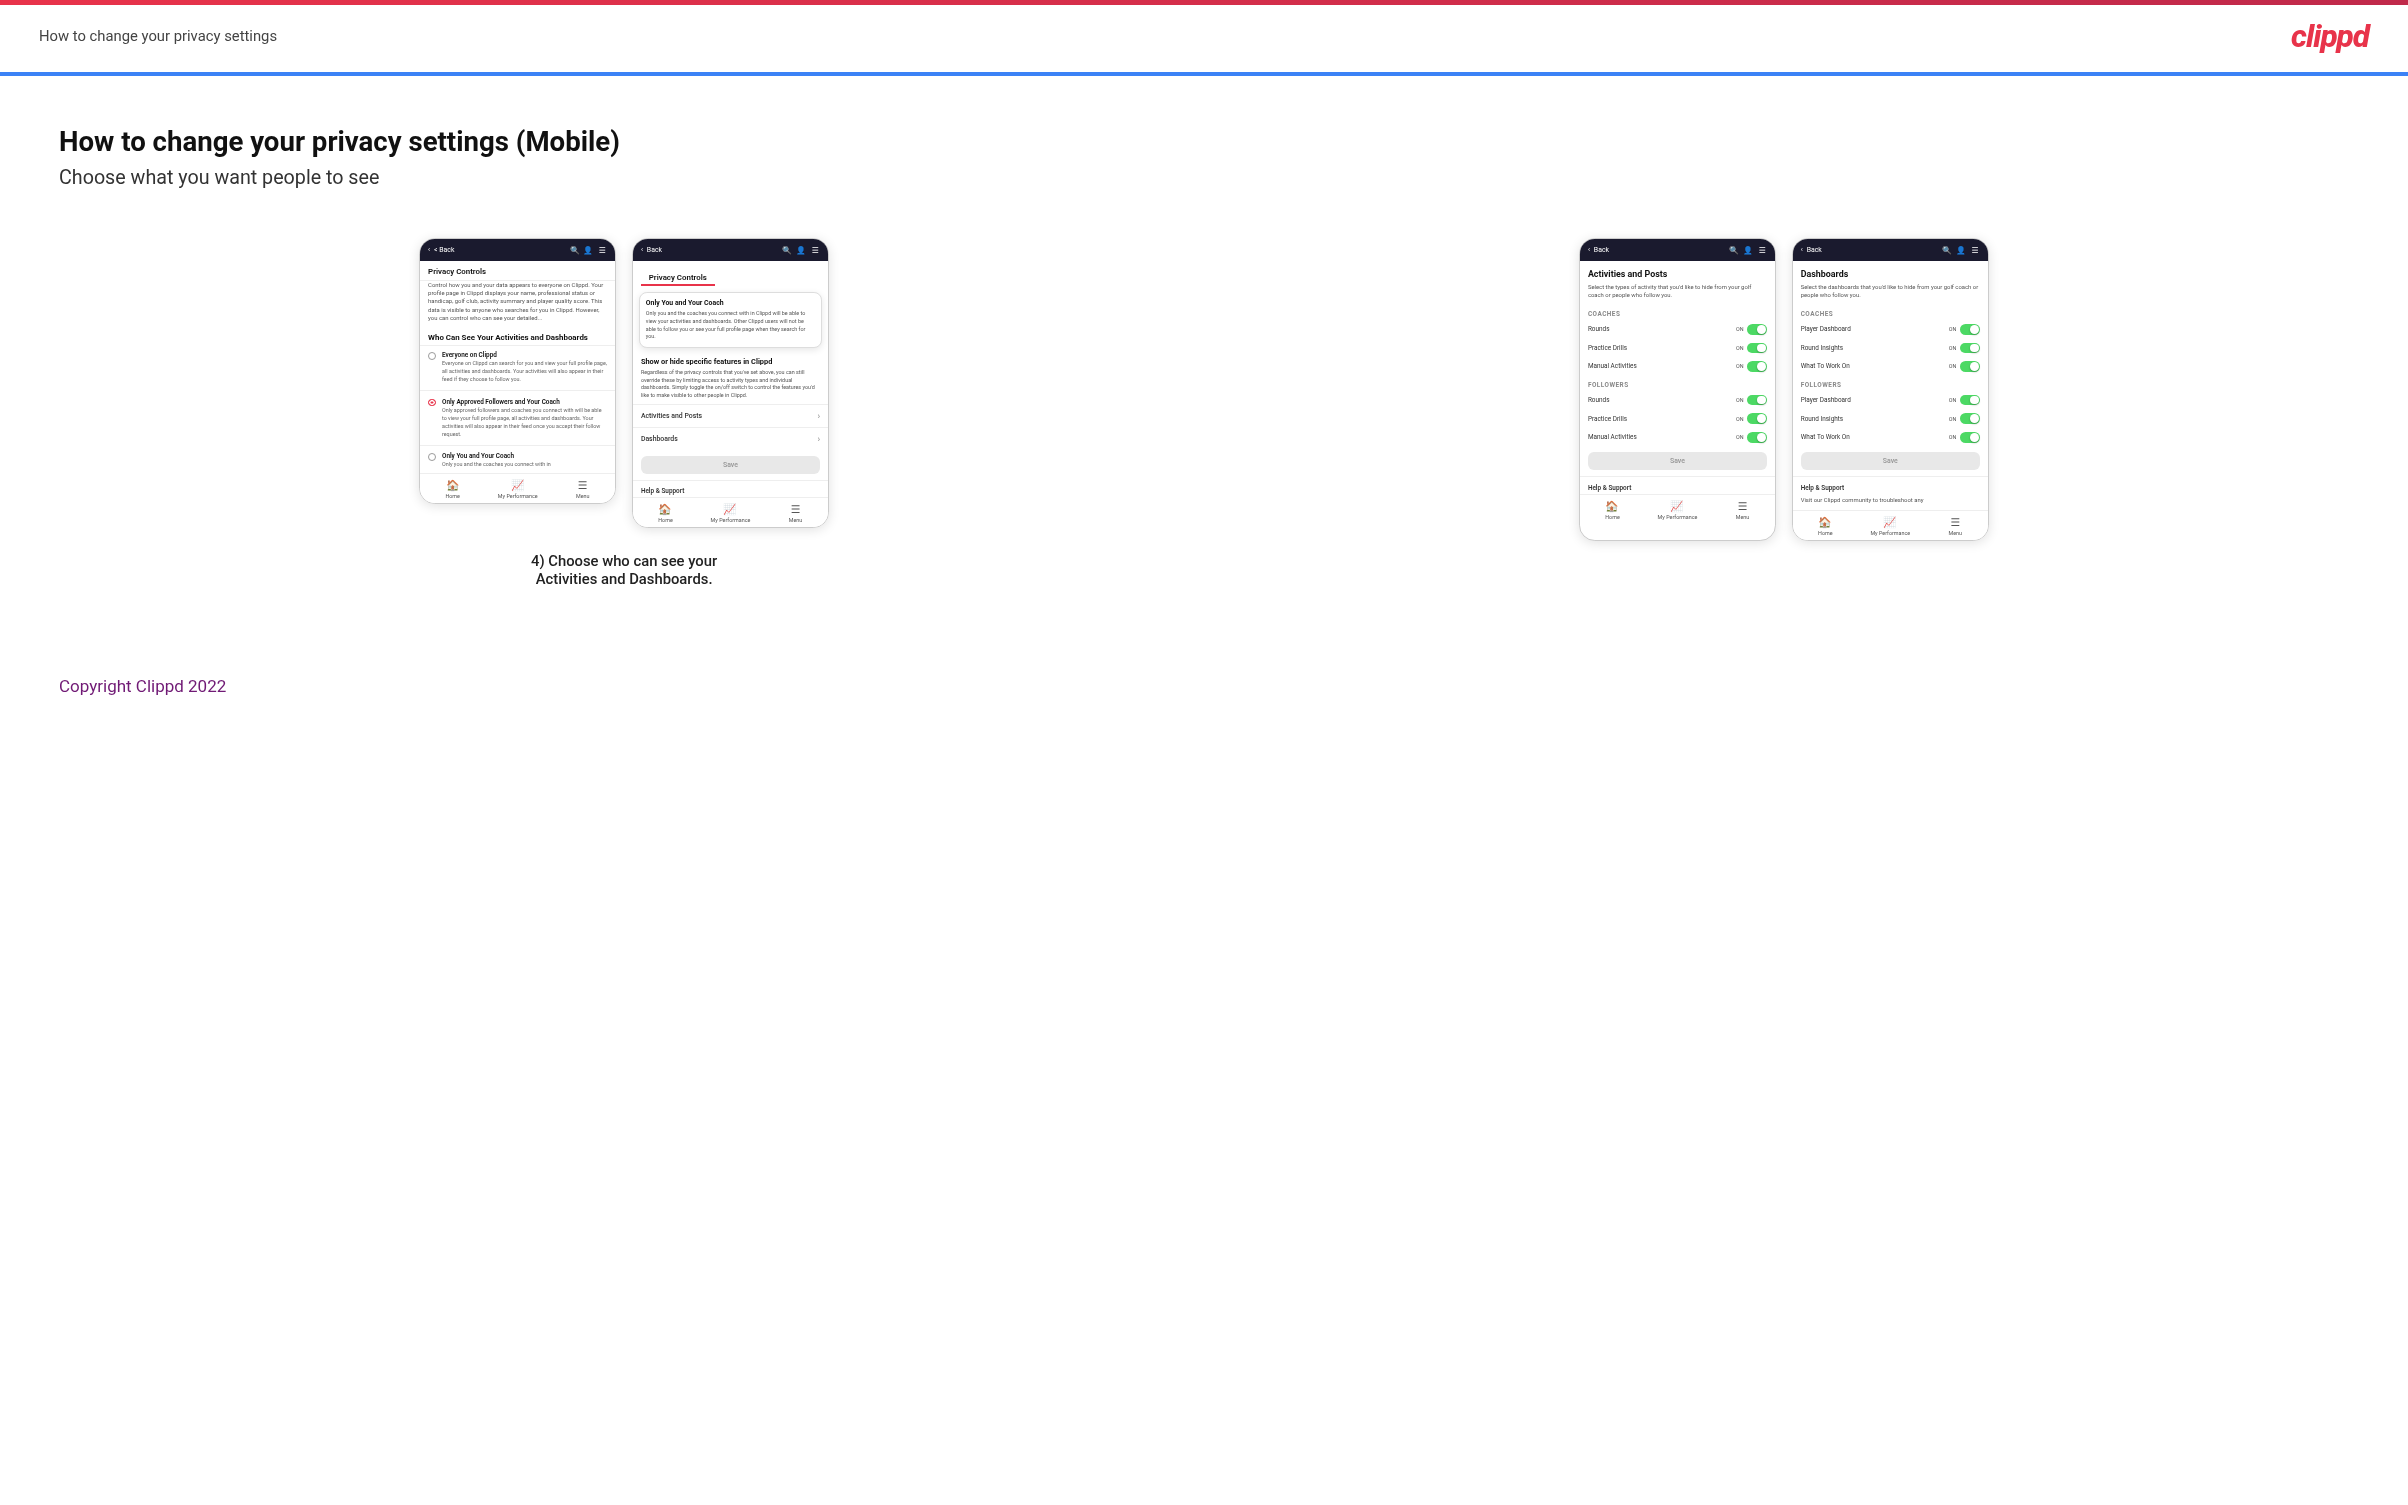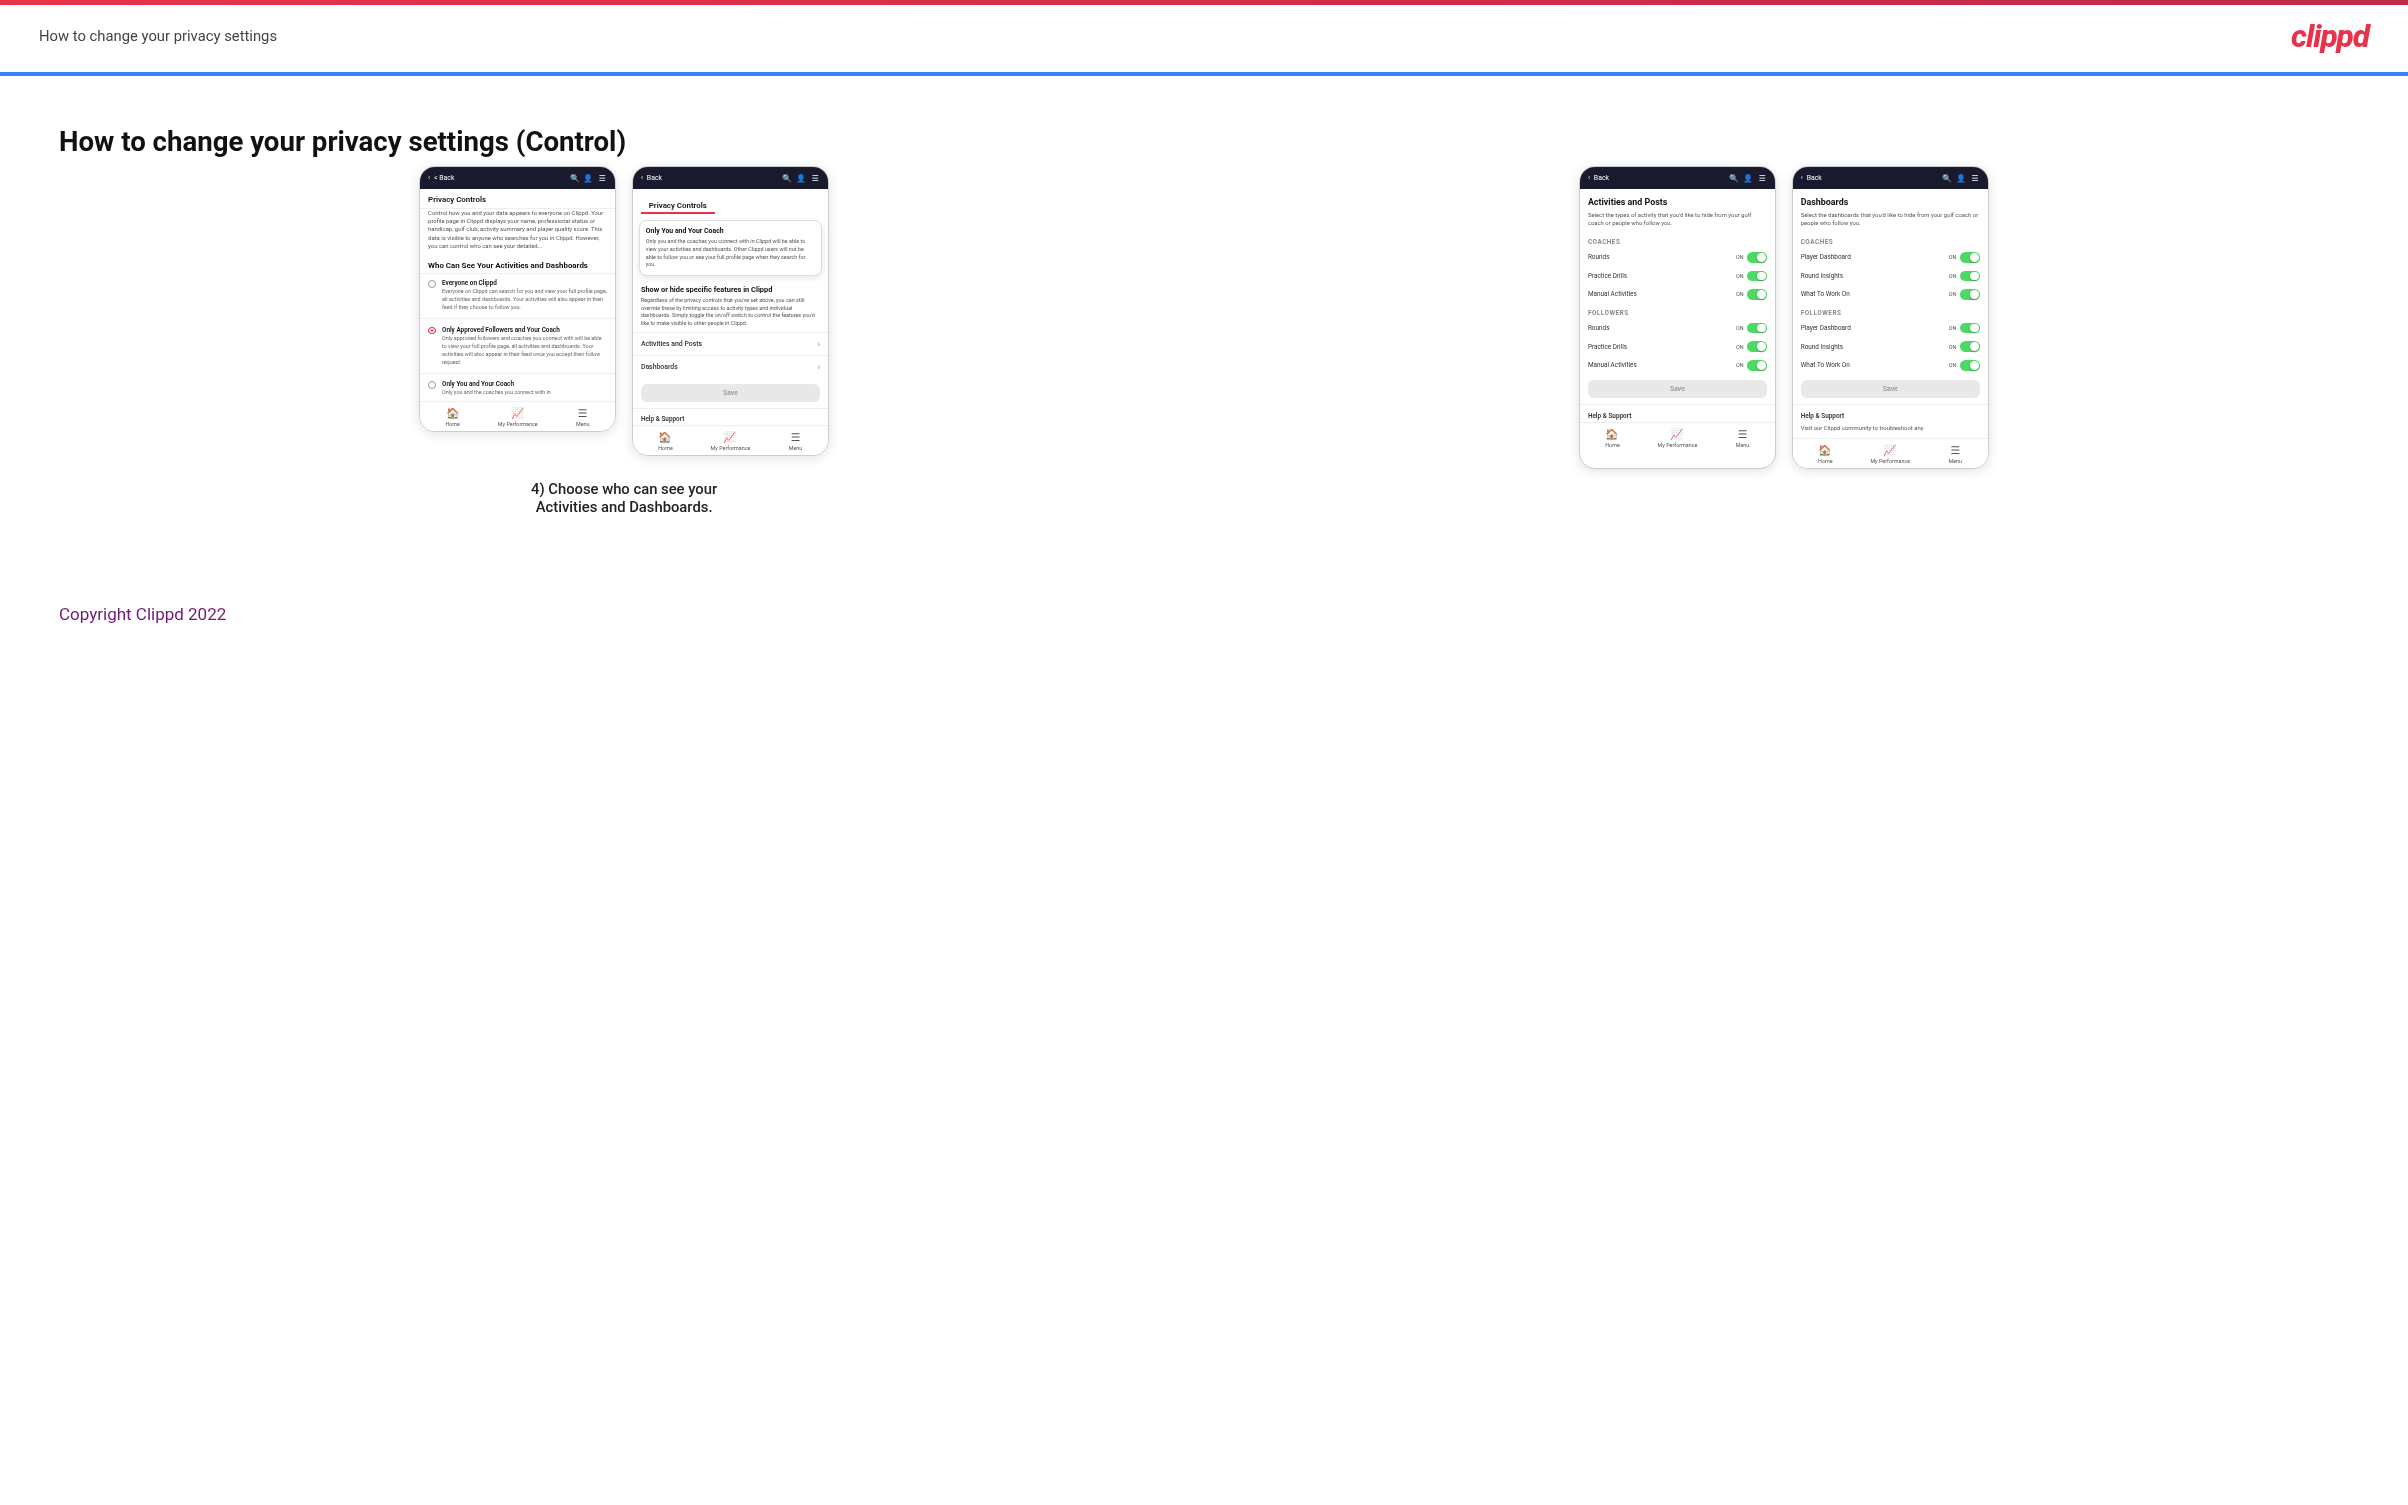--- a/index.html
+++ b/index.html
@@ -354,21 +354,22 @@
 </head>
 <body>
 
 <div class="top-bar">
   <span class="top-bar-title">How to change your privacy settings</span>
   <span class="logo">clippd</span>
 </div>
 
 <div class="main-content">
 
-  <h1 class="page-heading">How to change your privacy settings (Control)</h1>
+  <h1 class="page-heading">How to change your privacy settings (Mobile)</h1>
+  <p class="page-subheading">Choose what you want people to see</p>
 
   <div class="screenshots-row">
 
     <div class="screenshot-group">
       <div style="display:flex; gap:15.8px; align-items:flex-start;">
 
         <div class="phone-mockup">
 
           <div class="phone-topbar">
             <div class="phone-topbar-left">

